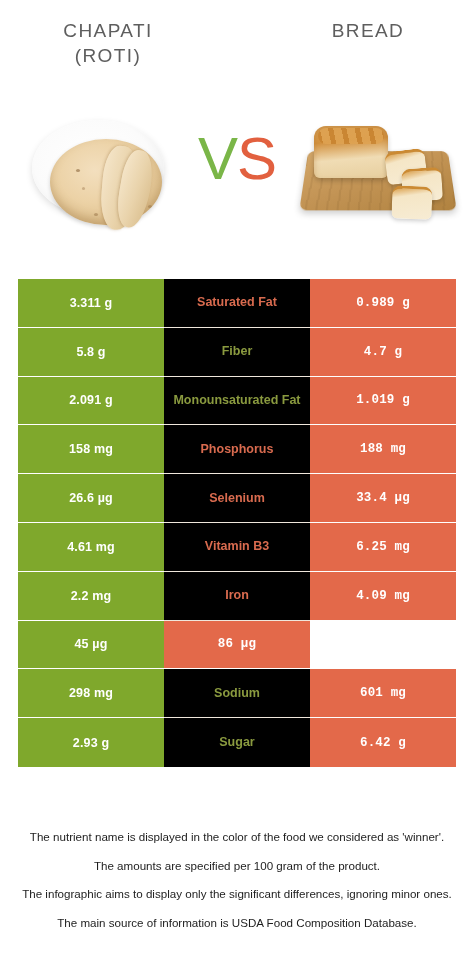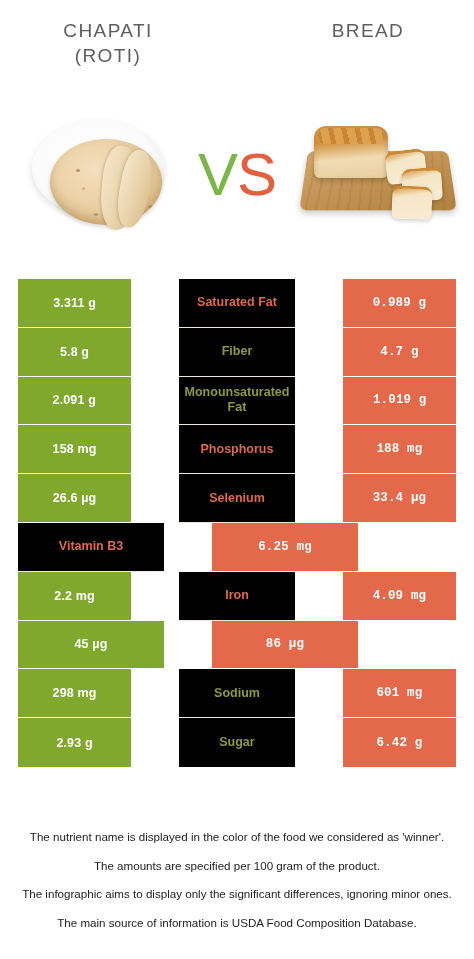--- a/index.html
+++ b/index.html
@@ -32,21 +32,21 @@
     line-height: 25px;
     white-space: pre-line;
   }
   .title-left  { left: 8px;  width: 200px; }
   .title-right { right: 6px; width: 200px; }
 
   
   .vs {
     position: absolute;
     left: 0; right: 0;
-    top: 144px;
+    top: 128px;
     text-align: center;
     font-family: "Liberation Sans", sans-serif;
     font-size: 60px;
     font-weight: 400;
     letter-spacing: -1px;
     line-height: 62px;
   }
   .vs .v { color: #7ab648; }
   .vs .s { color: #e2603f; }
 
@@ -141,21 +141,20 @@
   .table {
     position: absolute;
     left: 18px;
     top: 279px;
     width: 438px;
   }
   .row {
     display: flex;
     width: 100%;
     height: 48.8px;
-    gap: 48px;
   }
   .cell {
     display: flex;
     align-items: center;
     justify-content: center;
     box-sizing: border-box;
     text-align: center;
   }
   .cell-left, .cell-right {
     width: 146px;
@@ -244,20 +243,21 @@
       <div class="cell cell-left">158 mg</div>
       <div class="cell cell-mid mid-orange">Phosphorus</div>
       <div class="cell cell-right">188 mg</div>
     </div>
     <div class="row">
       <div class="cell cell-left">26.6 µg</div>
       <div class="cell cell-mid mid-orange">Selenium</div>
       <div class="cell cell-right">33.4 µg</div>
     </div>
     <div class="row">
+      <div class="cell cell-left">4.61 mg</div>
       <div class="cell cell-mid mid-orange">Vitamin B3</div>
       <div class="cell cell-right">6.25 mg</div>
     </div>
     <div class="row">
       <div class="cell cell-left">2.2 mg</div>
       <div class="cell cell-mid mid-orange">Iron</div>
       <div class="cell cell-right">4.09 mg</div>
     </div>
     <div class="row">
       <div class="cell cell-left">45 µg</div>

